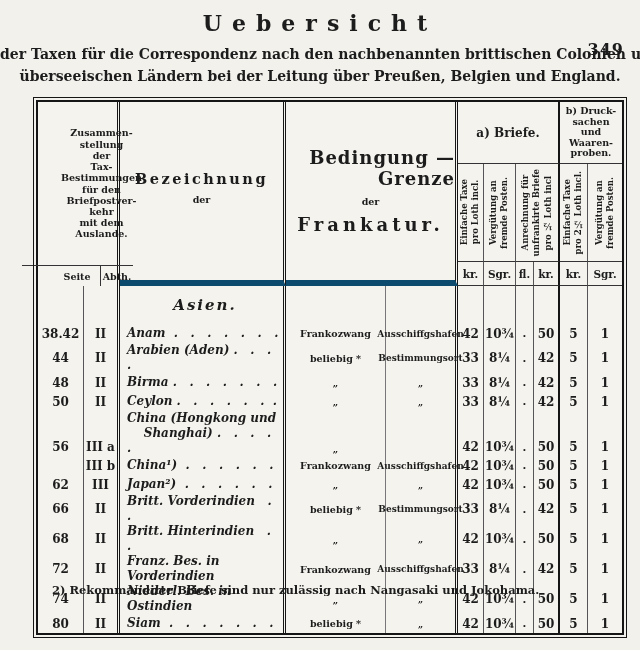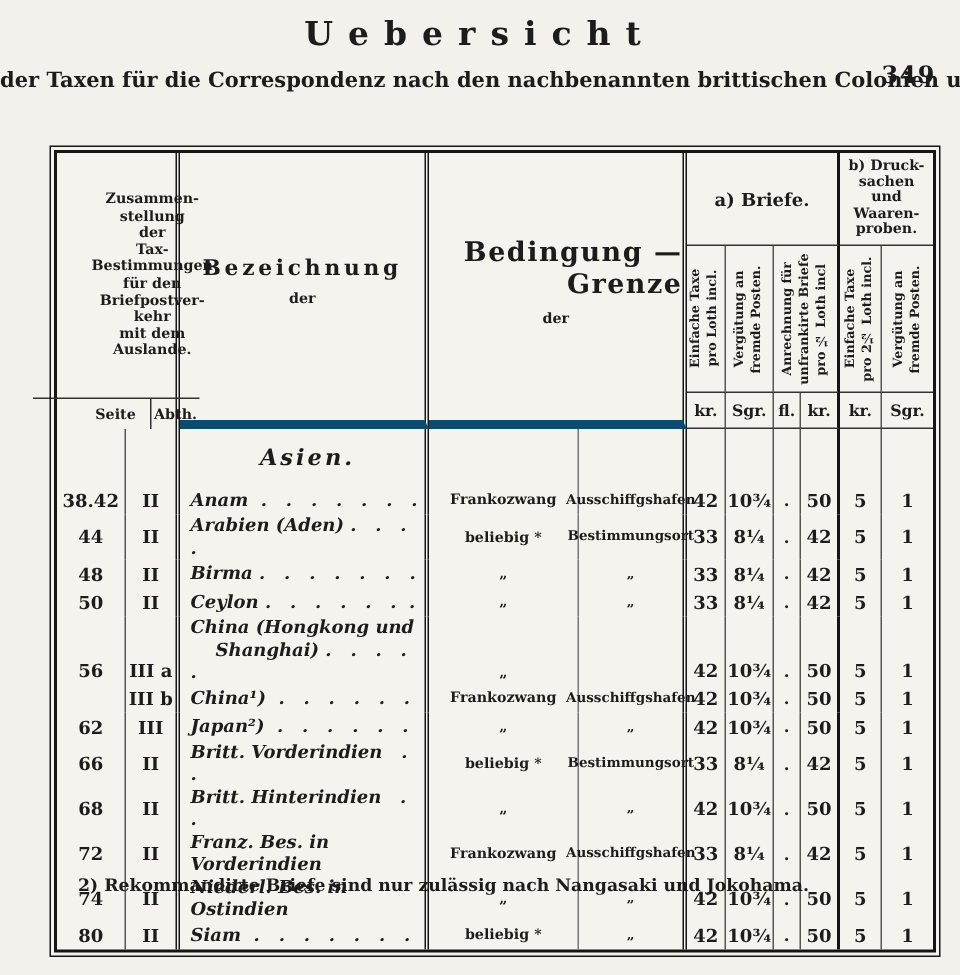--- a/index.html
+++ b/index.html
@@ -104,20 +104,21 @@
   .footnote{margin:0 0 4px 0;font-size:11.5px;font-weight:bold;line-height:1.55;text-indent:22px;}
 </style>
 </head>
 <body>
 
 <div class="page">
 
   <div class="title">Uebersicht</div>
   <div class="pageno">349</div>
   <div class="subtitle sub1">der Taxen für die Correspondenz nach den nachbenannten brittischen Colonien und</div>
+  <div class="subtitle sub2">überseeischen Ländern bei der Leitung über Preußen, Belgien und England.</div>
 
   <div class="taxtable">
 
     <div class="hc h-col1">
       <div class="col1-text">Zusammen-
 stellung
 der
 Tax-
 Bestimmungen
 für den
@@ -132,20 +133,21 @@
     </div>
 
     <div class="hc h-laender hdr-bottom">
       <div class="big-line">Bezeichnung</div>
       <div class="small-line">der</div>
     </div>
 
     <div class="hc h-beding hdr-bottom">
       <div class="mid-line">Bedingung — Grenze</div>
       <div class="small-line">der</div>
+      <div class="mid-line spread">Frankatur.</div>
     </div>
 
     <div class="hc h-briefe">a) Briefe.</div>
     <div class="hc h-druck">b) Druck-
 sachen
 und
 Waaren-
 proben.</div>
 
     <div class="vcell v1">

